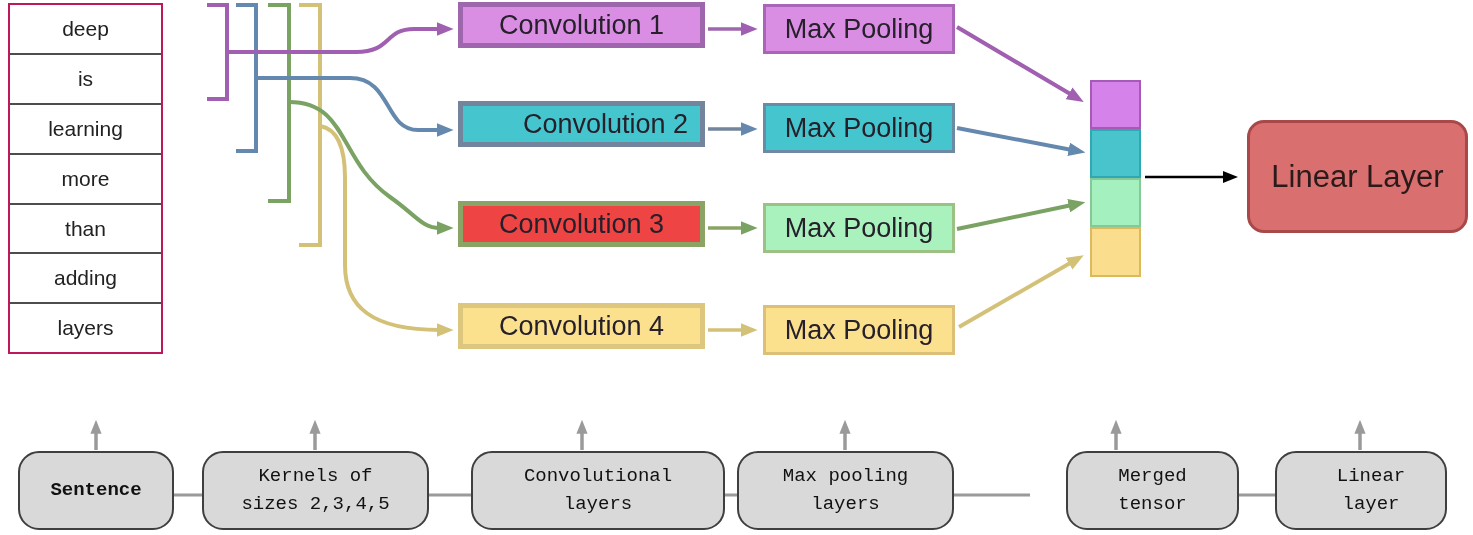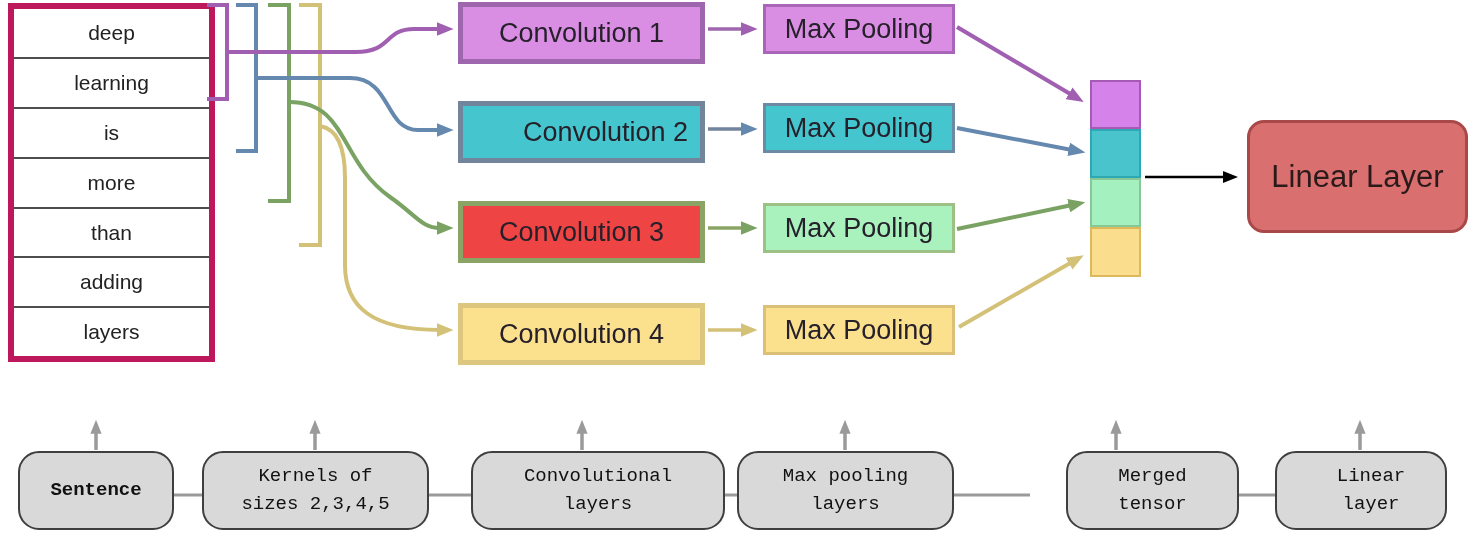--- a/index.html
+++ b/index.html
@@ -2,38 +2,38 @@
 <html><head>
 <meta charset="utf-8">
 <style>
   html,body{margin:0;padding:0;background:#ffffff;}
   .canvas{
     position:relative;width:1473px;height:535px;background:#ffffff;overflow:hidden;
     font-family:"Liberation Sans",sans-serif;
   }
   
   .word-table{
-    position:absolute;left:8px;top:3px;width:207px;
-    border:6px solid #be185d;box-sizing:border-box;background:#fff;
+    position:absolute;left:8px;top:3px;width:155px;
+    border:2px solid #be185d;box-sizing:border-box;background:#fff;
   }
   .word-cell{
     height:47.9px;border-bottom:2px solid #4d4d4d;
     display:flex;align-items:center;justify-content:center;
     font-size:21px;color:#222222;
   }
   .word-cell:last-child{border-bottom:none;}
   
   .wires{position:absolute;left:0;top:0;z-index:1;}
   
   .conv-box,.pool-box{
     position:absolute;box-sizing:border-box;z-index:2;
     display:flex;align-items:center;justify-content:center;
     font-size:27px;color:#26202b;
   }
-  .conv-box{left:458px;width:247px;height:62px;border-width:5px;border-style:solid;}
+  .conv-box{left:458px;width:247px;height:46px;border-width:5px;border-style:solid;}
   .pool-box{left:763px;width:192px;height:50px;border-width:3px;border-style:solid;}
   .b1 .conv-box,.conv-box.b1{background:#d98ee4;border-color:#9e66ad;}
   .pool-box.b1{background:#d98ee4;border-color:#a966b8;}
   .conv-box.b2{background:#45c6cf;border-color:#72859c;}
   .pool-box.b2{background:#45c6cf;border-color:#6d8aa5;}
   .conv-box.b3{background:#ef4444;border-color:#8aa465;}
   .pool-box.b3{background:#a9f2bd;border-color:#9dc184;}
   .conv-box.b4{background:#fbe08e;border-color:#ddc77e;}
   .pool-box.b4{background:#fbe08e;border-color:#ddc077;}
   
@@ -122,22 +122,22 @@
     <line x1="96" y1="450" x2="96" y2="431" stroke="#9a9a9a" stroke-width="3.5" marker-end="url(#ah-gray)"></line>
     <line x1="315" y1="450" x2="315" y2="431" stroke="#9a9a9a" stroke-width="3.5" marker-end="url(#ah-gray)"></line>
     <line x1="582" y1="450" x2="582" y2="431" stroke="#9a9a9a" stroke-width="3.5" marker-end="url(#ah-gray)"></line>
     <line x1="845" y1="450" x2="845" y2="431" stroke="#9a9a9a" stroke-width="3.5" marker-end="url(#ah-gray)"></line>
     <line x1="1116" y1="450" x2="1116" y2="431" stroke="#9a9a9a" stroke-width="3.5" marker-end="url(#ah-gray)"></line>
     <line x1="1360" y1="450" x2="1360" y2="431" stroke="#9a9a9a" stroke-width="3.5" marker-end="url(#ah-gray)"></line>
   </svg>
 
   <div class="word-table">
     <div class="word-cell">deep</div>
+    <div class="word-cell">is</div>
     <div class="word-cell">learning</div>
-    <div class="word-cell">is</div>
     <div class="word-cell">more</div>
     <div class="word-cell">than</div>
     <div class="word-cell">adding</div>
     <div class="word-cell">layers</div>
   </div>
 
   <div class="conv-box b1" style="top:2px;">Convolution 1</div>
   <div class="conv-box b2" style="top:101px;padding-left:48px;">Convolution 2</div>
   <div class="conv-box b3" style="top:201px;">Convolution 3</div>
   <div class="conv-box b4" style="top:303px;">Convolution 4</div>

